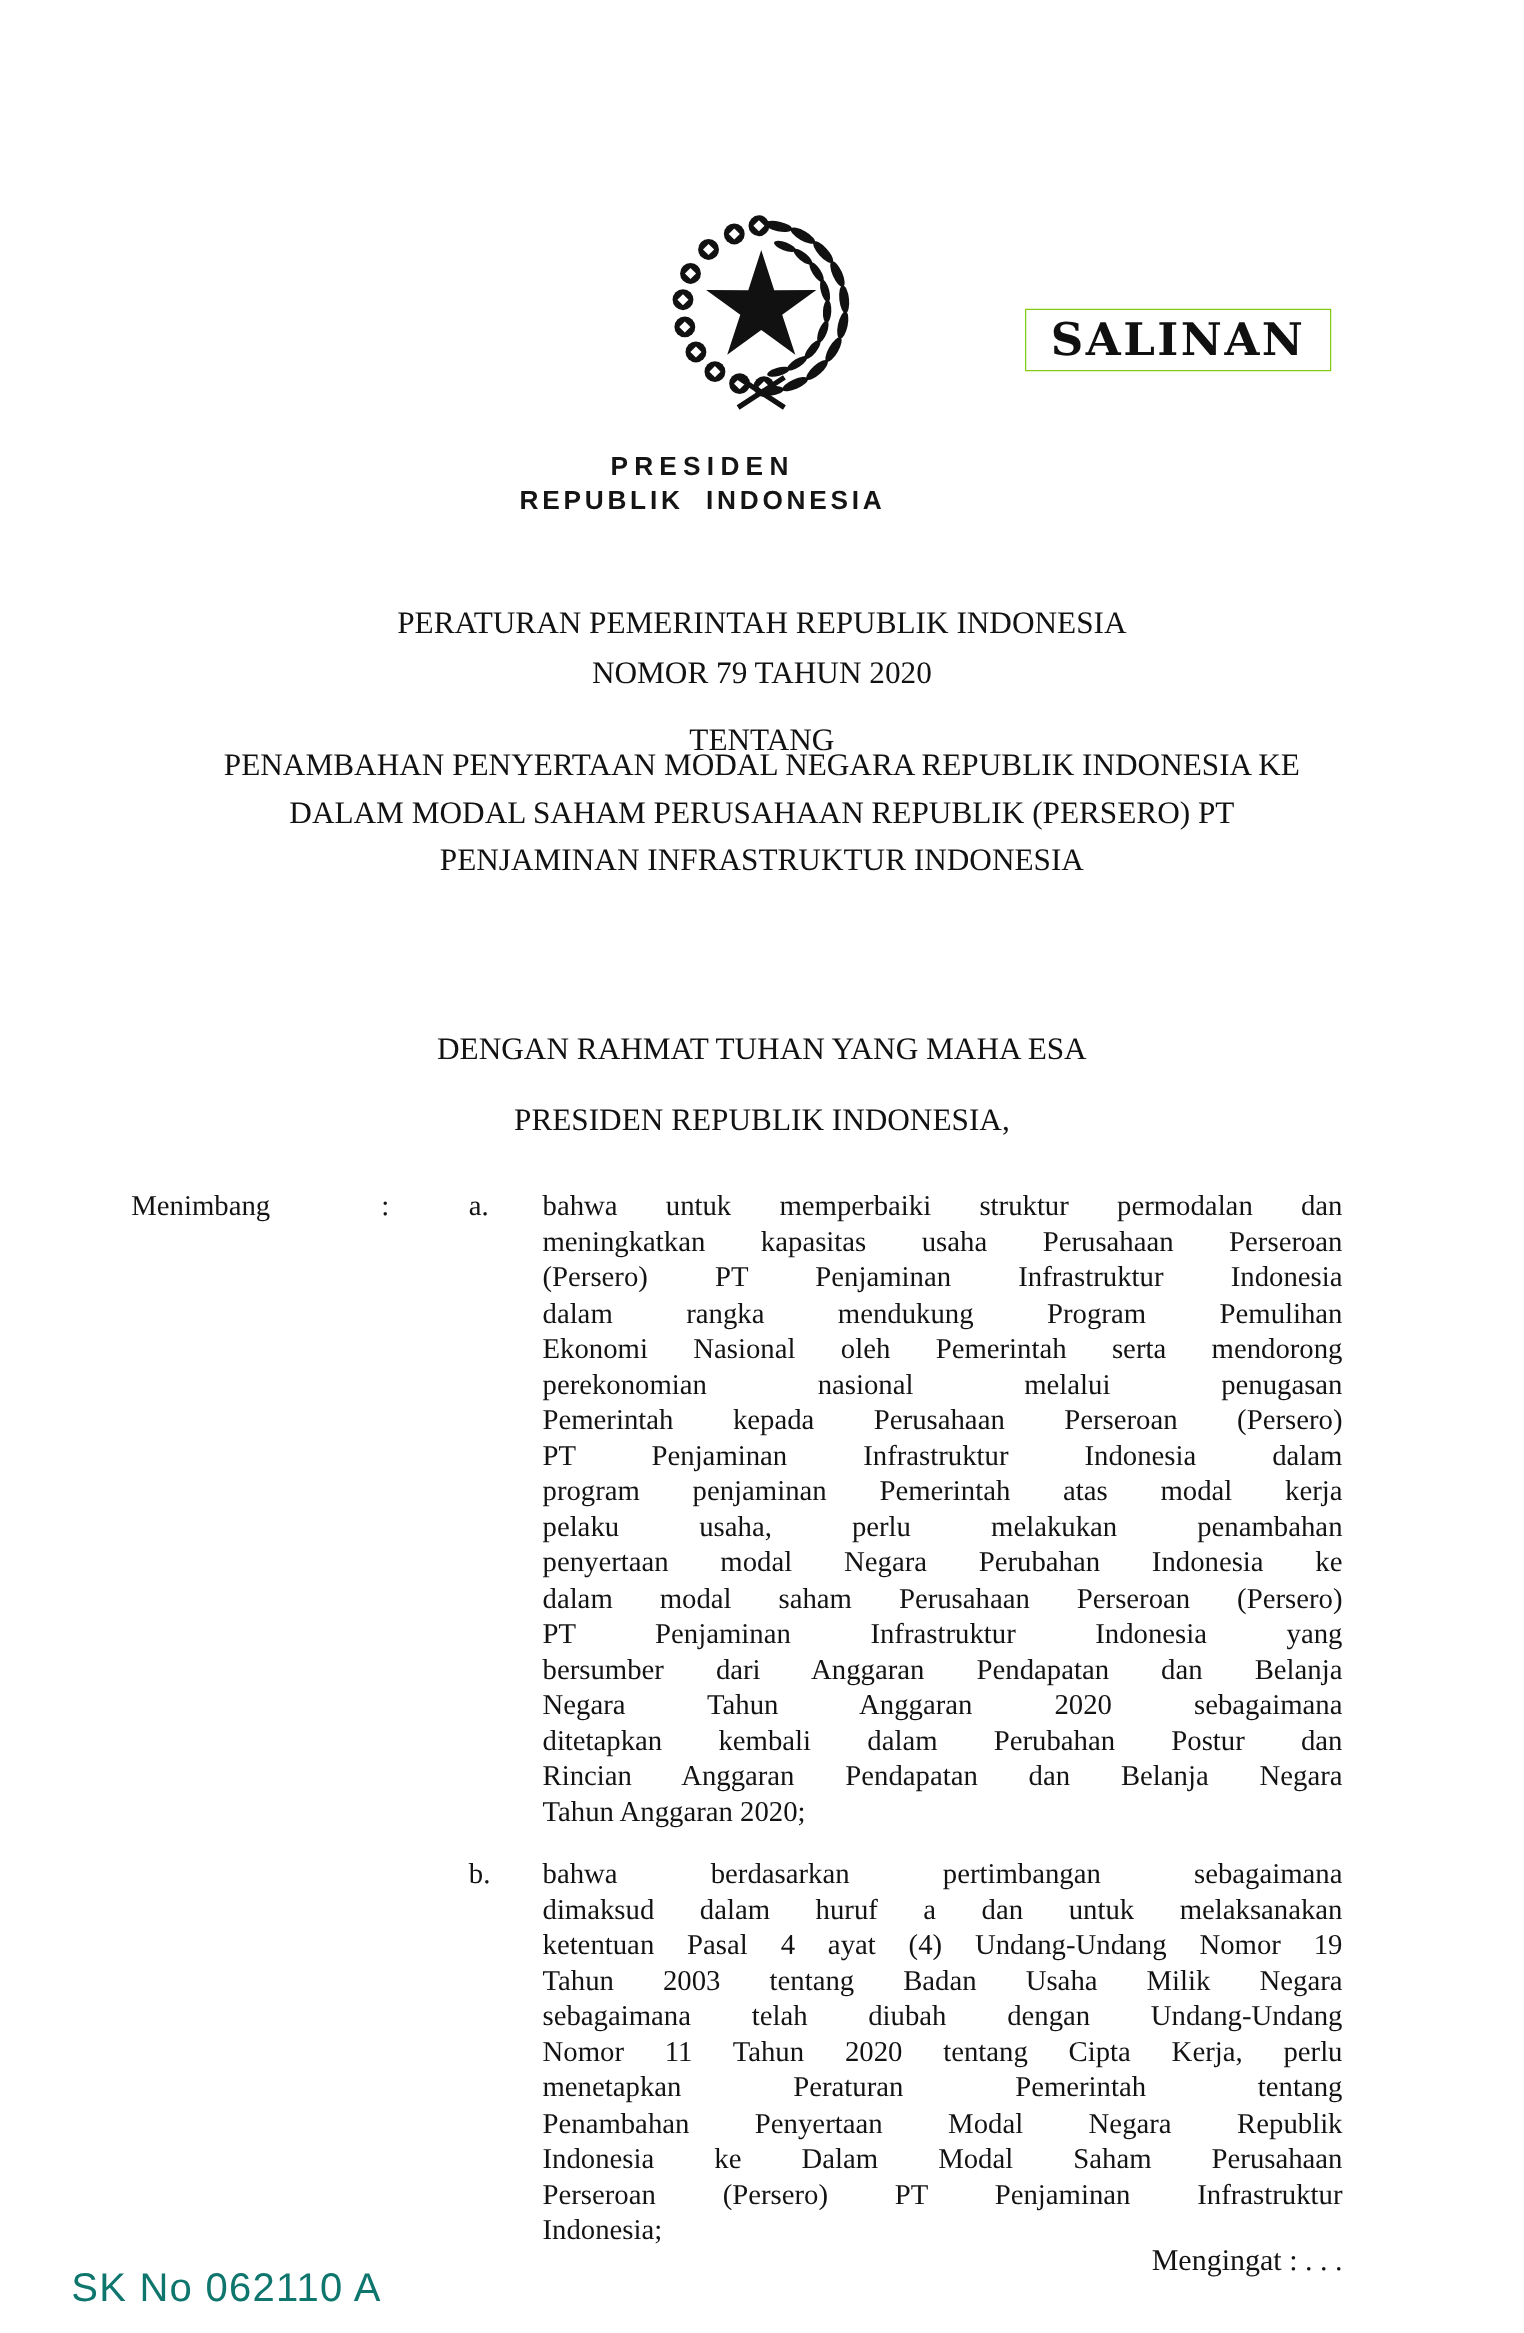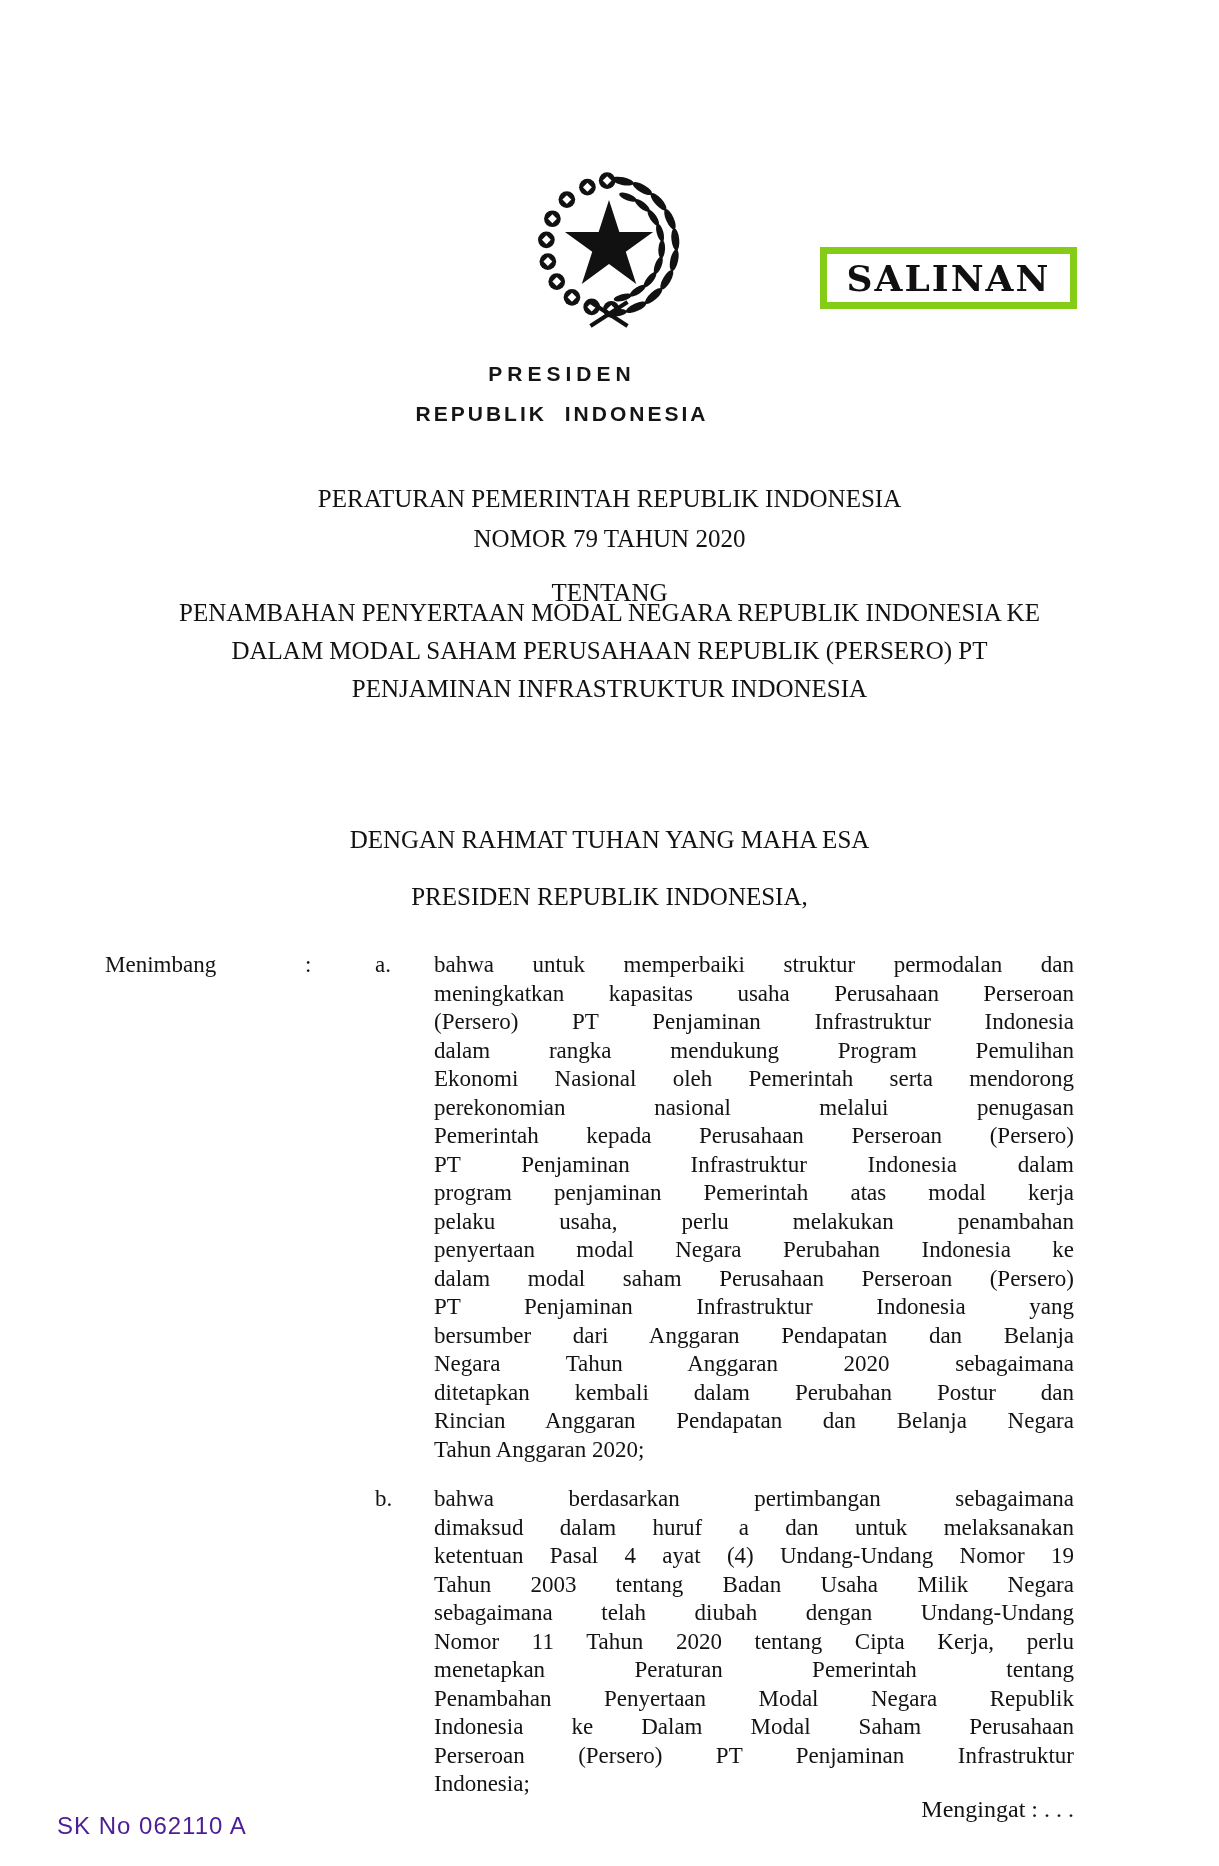--- a/index.html
+++ b/index.html
@@ -7,31 +7,31 @@
     position:relative; width:1219px; height:1866px; margin:0 auto;
     background:#ffffff; color:#141414; overflow:hidden;
     font-family:"Liberation Serif","DejaVu Serif",serif;
   }
 
   
   .emblem { position:absolute; left:521px; top:158px; width:176px; height:186px; }
 
   .salinan {
     position:absolute; left:820px; top:247px; width:243px; height:48px;
-    border:7px solid #84cc16; display:flex; align-items:center; justify-content:center;
+    border:1px solid #84cc16; display:flex; align-items:center; justify-content:center;
     font-family:"DejaVu Serif","Liberation Serif",serif;
     font-weight:700; font-size:36px; letter-spacing:2px; color:#101010;
   }
 
   .letterhead {
     position:absolute; left:0; top:362px; width:1124px; text-align:center;
     font-family:"Liberation Sans","DejaVu Sans",sans-serif; font-weight:700; color:#151515;
   }
   .lh1 { font-size:21px; letter-spacing:5px; }
-  .lh2 { font-size:21px; letter-spacing:3px; word-spacing:9px; margin-top:16px; }
+  .lh2 { font-size:21px; letter-spacing:3px; word-spacing:9px; margin-top:3px; }
 
   
   .hc { position:absolute; left:0; width:1219px; text-align:center; font-size:25px; color:#121212; }
   .h-peraturan { top:468px;margin-top:17px; }
   .h-nomor     { top:525px; }
   .h-tentang   { top:579px; }
   .subject     { top:594px; line-height:38px; font-size:25px; }
   .invocation  { top:826px; }
   .authority   { top:883px; }
 
@@ -47,21 +47,21 @@
   .citem + .citem { margin-top:21px; }
   .cletter { width:59px; flex:none; }
   .clines { width:640px; flex:none; }
   .jline { text-align:justify; text-align-last:justify; }
   .jline.last { text-align-last:left; }
 
   
   .sk-number {
     position:absolute; left:57px; top:1812px;
     font-family:"Liberation Sans","DejaVu Sans",sans-serif;
-    font-size:24px; letter-spacing:1px; color:#4c1d95;
+    font-size:32px; letter-spacing:1px; color:#0f766e;
   }
   .mengingat {
     position:absolute; left:0; top:1796px; width:1074px; text-align:right;
     font-size:24px; color:#131313;
   }
 </style>
 </head>
 <body>
 
 <div class="page">

